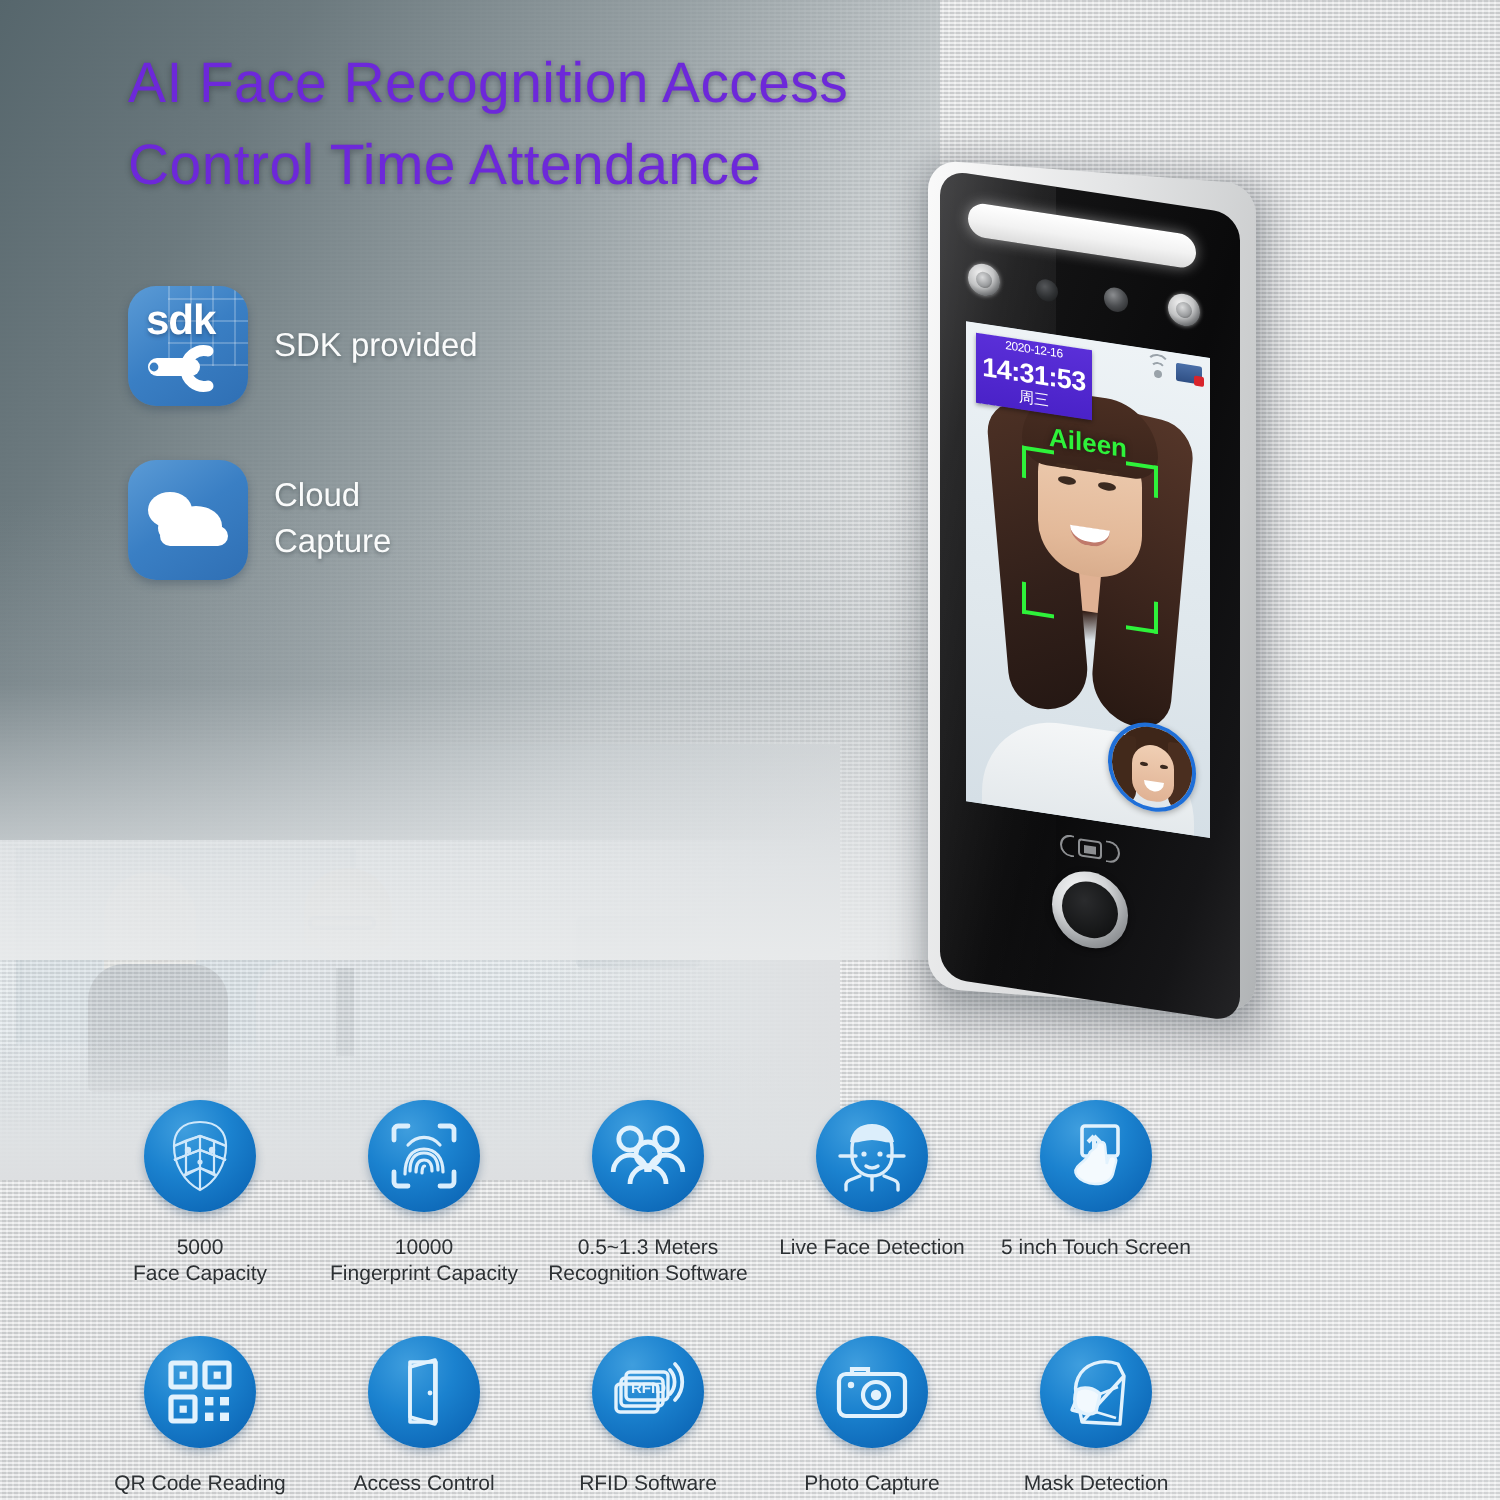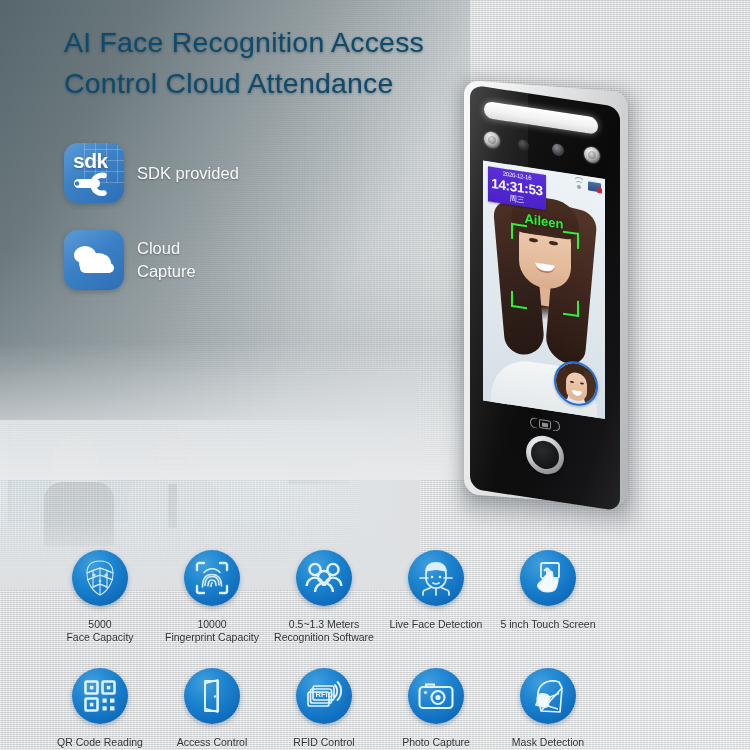--- a/index.html
+++ b/index.html
@@ -86,21 +86,21 @@
     background: linear-gradient(90deg, rgba(225,229,231,0) 62%, rgba(223,226,228,.85) 88%, rgba(222,224,226,1) 100%);
   }
   .office-mask2 {
     position: absolute; left: 0; top: 520px; width: 420px; height: 70px;
     background: linear-gradient(180deg, rgba(224,227,229,0) 0%, rgba(222,225,227,.95) 75%, rgba(221,223,225,1) 100%);
   }
 
   
   .headline {
     position: absolute; left: 64px; top: 22px; width: 430px;
-    color: #0c4a6e;
+    color: #6d28d9;
     font-size: 28.5px;
     line-height: 41px;
     letter-spacing: .2px;
     text-shadow: 0 1px 3px rgba(30,40,45,.45);
   }
   .headline div { white-space: nowrap; }
 
   
   .badge {
     position: absolute; display: flex; align-items: center; gap: 13px;
@@ -341,21 +341,21 @@
       <div class="glass"></div>
     <div class="wash"></div>
   </div>
   <div class="office-mask"></div>
   <div class="office-mask2"></div>
   <div class="bg-dark"></div>
   <div class="bg-dark-fade"></div>
 
   <div class="headline">
     <div>AI Face Recognition Access</div>
-    <div>Control Cloud Attendance</div>
+    <div>Control Time Attendance</div>
   </div>
 
   <div class="badge" style="left:64px; top:143px;">
     <div class="badge-tile">
       <div class="grid"></div>
       <div class="sdk-word">sdk</div>
       <svg width="60" height="60" viewBox="0 0 60 60" style="position:absolute;left:0;top:0">
         <g fill="#ffffff">
           <rect x="10" y="36" width="26" height="9" rx="4.5"></rect>
           <circle cx="13" cy="40.5" r="2.2" fill="#3a7fc4"></circle>
@@ -614,21 +614,21 @@
             <rect x="6.5" y="10" width="21" height="14" rx="2"></rect>
             <rect x="9" y="7" width="21" height="14" rx="2"></rect>
             <text x="11.5" y="17.5" font-family="Liberation Sans, sans-serif" font-size="7.5" font-weight="bold" fill="#e2f2fd" stroke="none">RFID</text>
             <path d="M31 6 a9 9 0 0 1 0 12" stroke-width="1.9" stroke-linecap="round"></path>
             <path d="M33.5 3 a13 13 0 0 1 0 18" stroke-width="1.9" stroke-linecap="round"></path>
           </svg>
         </div>
           </div>
         <div class="flabel">
           <div></div>
-          <div>RFID Control</div>
+          <div>RFID Software</div>
         </div>
       </div>
 
       <div class="fitem">
         <div class="fcircle">
             <div class="ficon">
           <svg width="38" height="32" viewBox="0 0 38 32" fill="none" stroke="#e2f2fd" stroke-width="2.1">
             <rect x="2.5" y="7" width="33" height="21" rx="3.5"></rect>
             <circle cx="21" cy="17.5" r="6.5"></circle>
             <circle cx="21" cy="17.5" r="2.6" fill="#e2f2fd" stroke="none"></circle>

